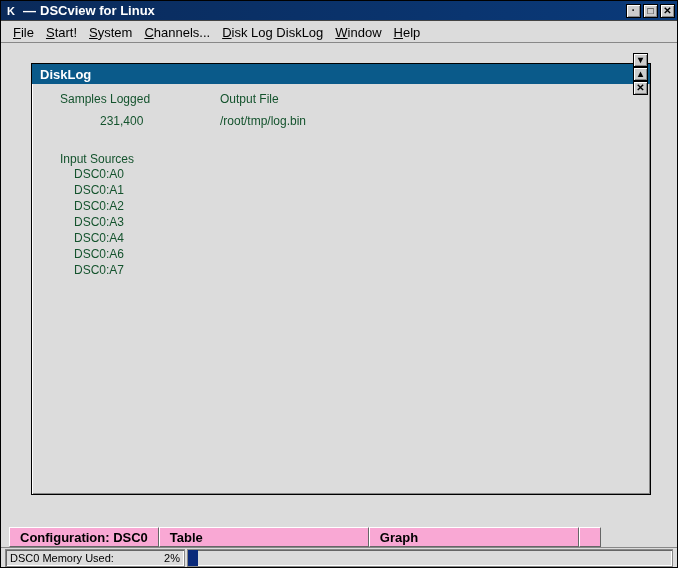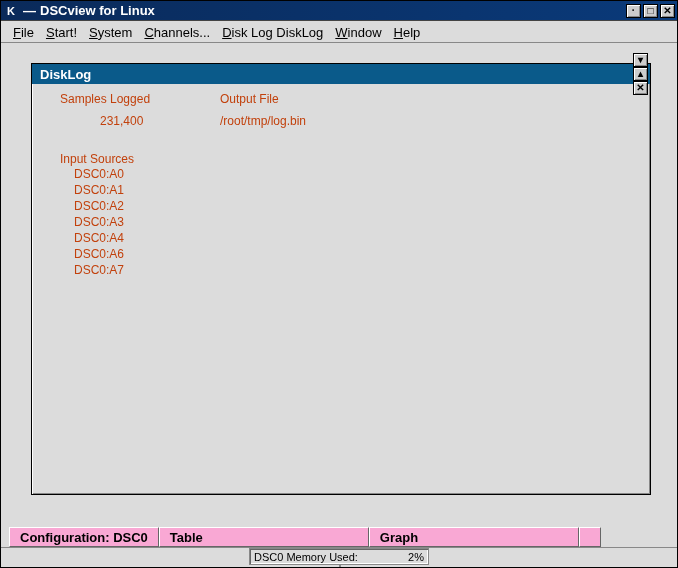--- a/index.html
+++ b/index.html
@@ -98,21 +98,21 @@
   color: #fff;
   font-weight: bold;
   font-size: 13px;
   display: flex;
   align-items: center;
   padding-left: 8px;
 }
 .inner-title .spacer { flex: 1; }
 .inner-body {
   padding: 8px 16px 8px 28px;
-  color: #c2410c;
+  color: #14532d;
 }
 .row { display: flex; }
 .lbl-samples {
   width: 160px;
   font-size: 12px;
 }
 .lbl-output {
   font-size: 12px;
 }
 .val-row {
@@ -166,21 +166,20 @@
 .tab.wide2 { min-width: 210px; }
 .tab.last { flex: 0 0 12px; min-width: 12px; }
 .status-bar {
   height: 20px;
   display: flex;
   align-items: center;
   padding: 0 4px;
   background: #dcdcdc;
   border-top: 1px solid #888;
   font-size: 11px;
-  flex-direction: column;
 }
 .status-label {
   width: 180px;
   border: 1px solid #888;
   box-shadow: inset 1px 1px 0 #666, inset -1px -1px 0 #fff;
   padding: 1px 4px;
   height: 18px;
   display: flex;
   align-items: center;
 }

